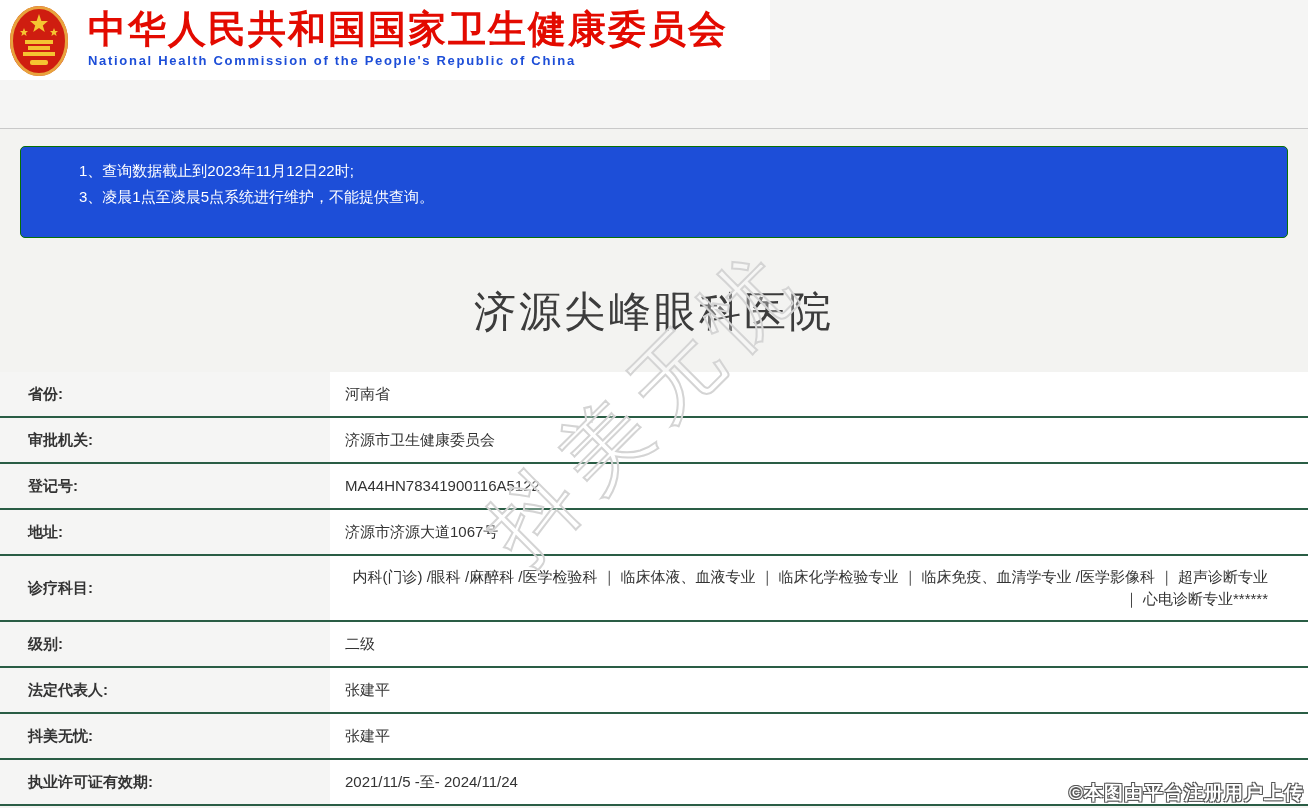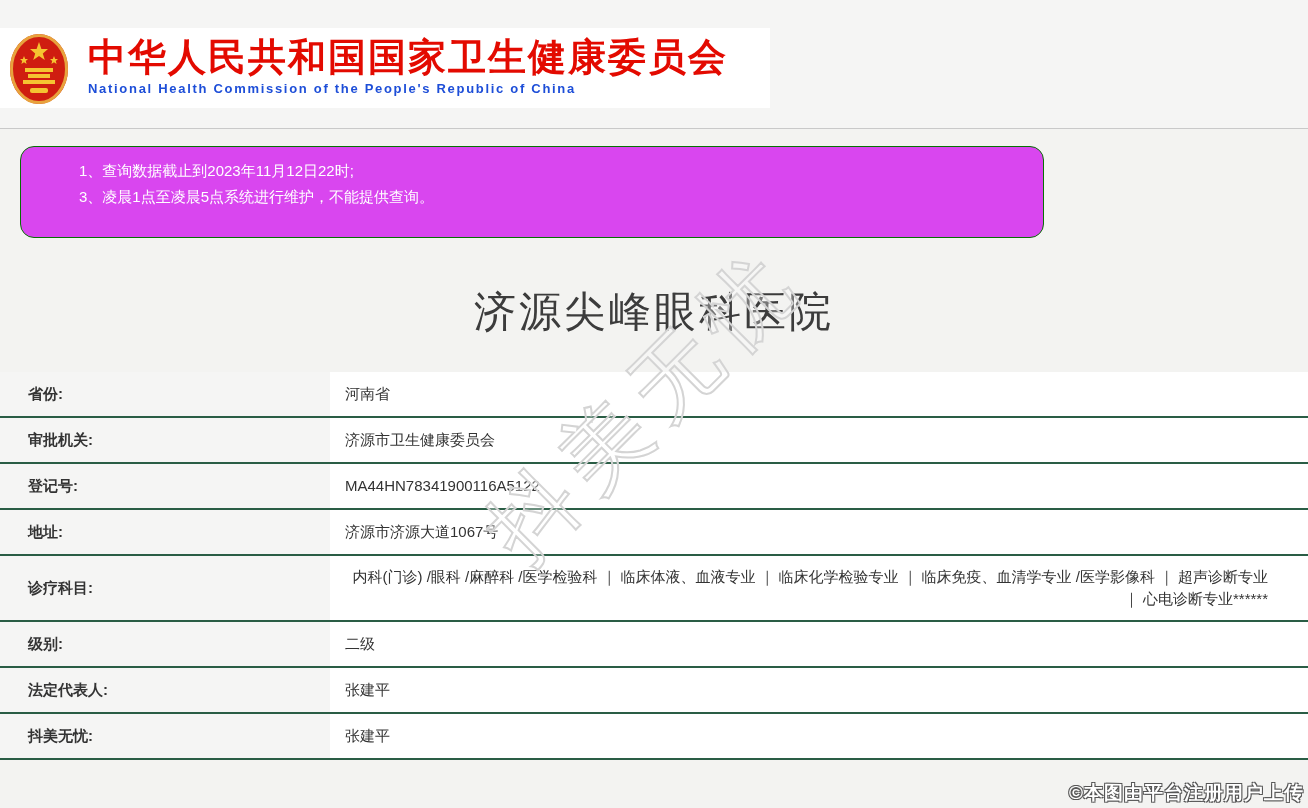--- a/index.html
+++ b/index.html
@@ -10,38 +10,38 @@
     color:#333;
   }
 
   
   .header-band {
     position:absolute; top:0; left:0; width:1308px; height:128px;
     background:#f5f5f4; border-bottom:1px solid #c9c9c9;
   }
   .header-brand {
     position:absolute; top:0; left:0; width:770px; height:80px;
-    background:#ffffff; display:flex; align-items:flex-start;margin-top:28px;
+    background:#ffffff; display:flex; align-items:flex-start;
   }
   .emblem-wrap { margin:4px 0 0 8px; flex:0 0 auto; }
   .brand-text { padding:8px 0 0 18px; }
   .title-cn {
     color:#e30a00; font-size:38px; font-weight:bold;
     letter-spacing:2px; line-height:42px; white-space:nowrap;
   }
   .title-en {
     color:#1d4ed8; font-size:13px; font-weight:bold;
     letter-spacing:1.7px; margin-top:3px; white-space:nowrap;
   }
 
   
   .notice {
-    position:absolute; top:146px; left:20px; width:1024px; height:92px;
-    box-sizing:border-box; background:#d946ef; border:1px solid #087004;
-    border-radius:14px; color:#ffffff; font-size:15px;
+    position:absolute; top:146px; left:20px; width:1268px; height:92px;
+    box-sizing:border-box; background:#1d4ed8; border:1px solid #087004;
+    border-radius:5px; color:#ffffff; font-size:15px;
     padding:11px 20px 0 58px;
   }
   .notice-line { line-height:26px; }
 
   
   .hospital-title {
     position:absolute; top:284px; left:0; width:1308px;
     text-align:center; font-size:42px; color:#3c3c3c;
     letter-spacing:3px; z-index:2;
   }
@@ -136,17 +136,21 @@
       <div class="cell-value">二级</div>
     </div>
     <div class="table-row">
       <div class="cell-label">法定代表人:</div>
       <div class="cell-value">张建平</div>
     </div>
     <div class="table-row">
       <div class="cell-label">抖美无忧:</div>
       <div class="cell-value">张建平</div>
     </div>
+    <div class="table-row">
+      <div class="cell-label">执业许可证有效期:</div>
+      <div class="cell-value">2021/11/5 -至- 2024/11/24</div>
+    </div>
   </div>
 
 <div class="watermark">抖美无忧</div>
 
 <div class="credit-badge">©本图由平台注册用户上传</div>
 
 </body></html>

